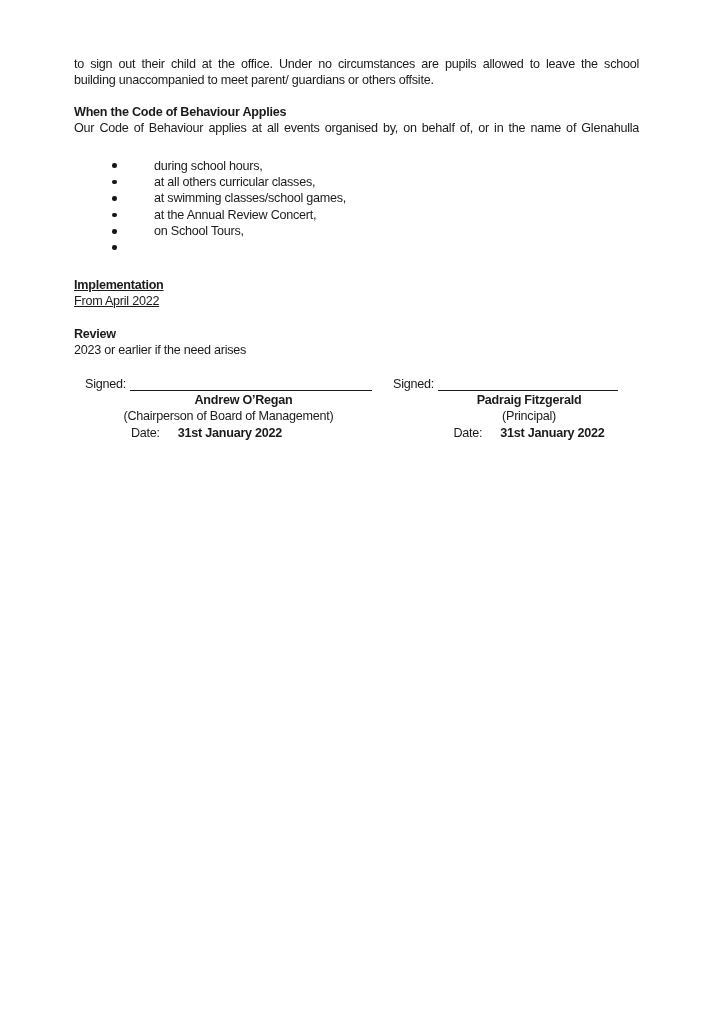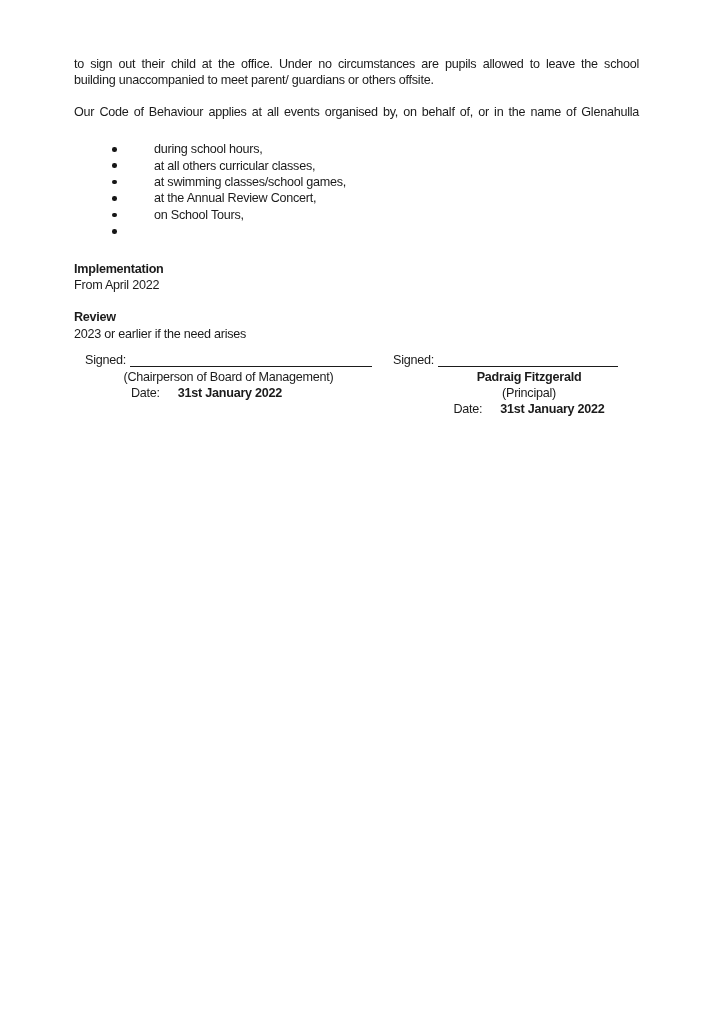--- a/index.html
+++ b/index.html
@@ -47,25 +47,25 @@
   }
   .dot {
     flex: 0 0 auto;
     width: 4.6px;
     height: 4.6px;
     border-radius: 50%;
     background: #161616;
     margin-top: 5.8px;
     margin-right: 13.5px;
   }
-  .sec-impl { margin-top: 27px; }
+  .sec-impl { margin-top: 27px; text-decoration: underline; }
   .sec-review { margin-top: 16px; }
 
   .sig-row {
-    margin-top: 10px;
+    margin-top: 17px;
     display: flex;
   }
   .sig-col-left {
     margin-left: 11px;
     width: 287px;
   }
   .sig-col-right {
     margin-left: 21px;
     width: 225px;
   }
@@ -96,20 +96,21 @@
 
 <div class="page">
   <div class="content">
 
     <div>
       <div class="jline">to sign out their child at the office. Under no circumstances are pupils allowed to leave the school</div>
       <div>building unaccompanied to meet parent/ guardians or others offsite.</div>
     </div>
 
     <div class="sec-when">
+      <div class="h">When the Code of Behaviour Applies</div>
       <div class="jline">Our Code of Behaviour applies at all events organised by, on behalf of, or in the name of Glenahulla</div>
 
       <ul class="bullets">
         <li>
           <span class="dot"></span>
           <span>during school hours,</span>
         </li>
         <li>
           <span class="dot"></span>
           <span>at all others curricular classes,</span>
@@ -142,20 +143,21 @@
       <div>2023 or earlier if the need arises</div>
     </div>
 
     <div class="sig-row">
 
       <div class="sig-col-left">
         <div class="sig-line">
           <span class="sig-label">Signed:</span>
           <span class="sig-underline"></span>
         </div>
+        <div class="sig-center sig-name left-name-shift">Andrew O’Regan</div>
         <div class="sig-center">(Chairperson of Board of Management)</div>
         <div class="sig-date sig-date-left">
           <span>Date:</span>
           <span class="val">31st January 2022</span>
         </div>
       </div>
 
       <div class="sig-col-right">
         <div class="sig-line">
           <span class="sig-label">Signed:</span>

